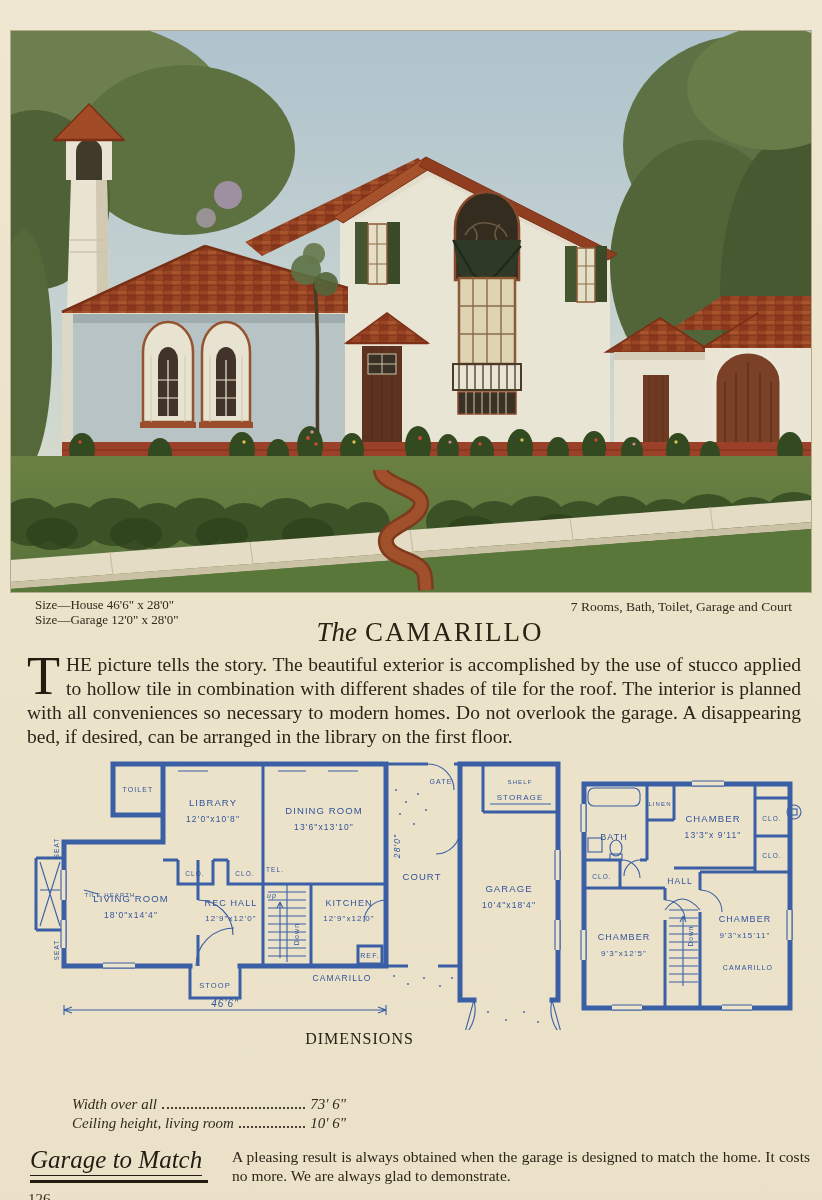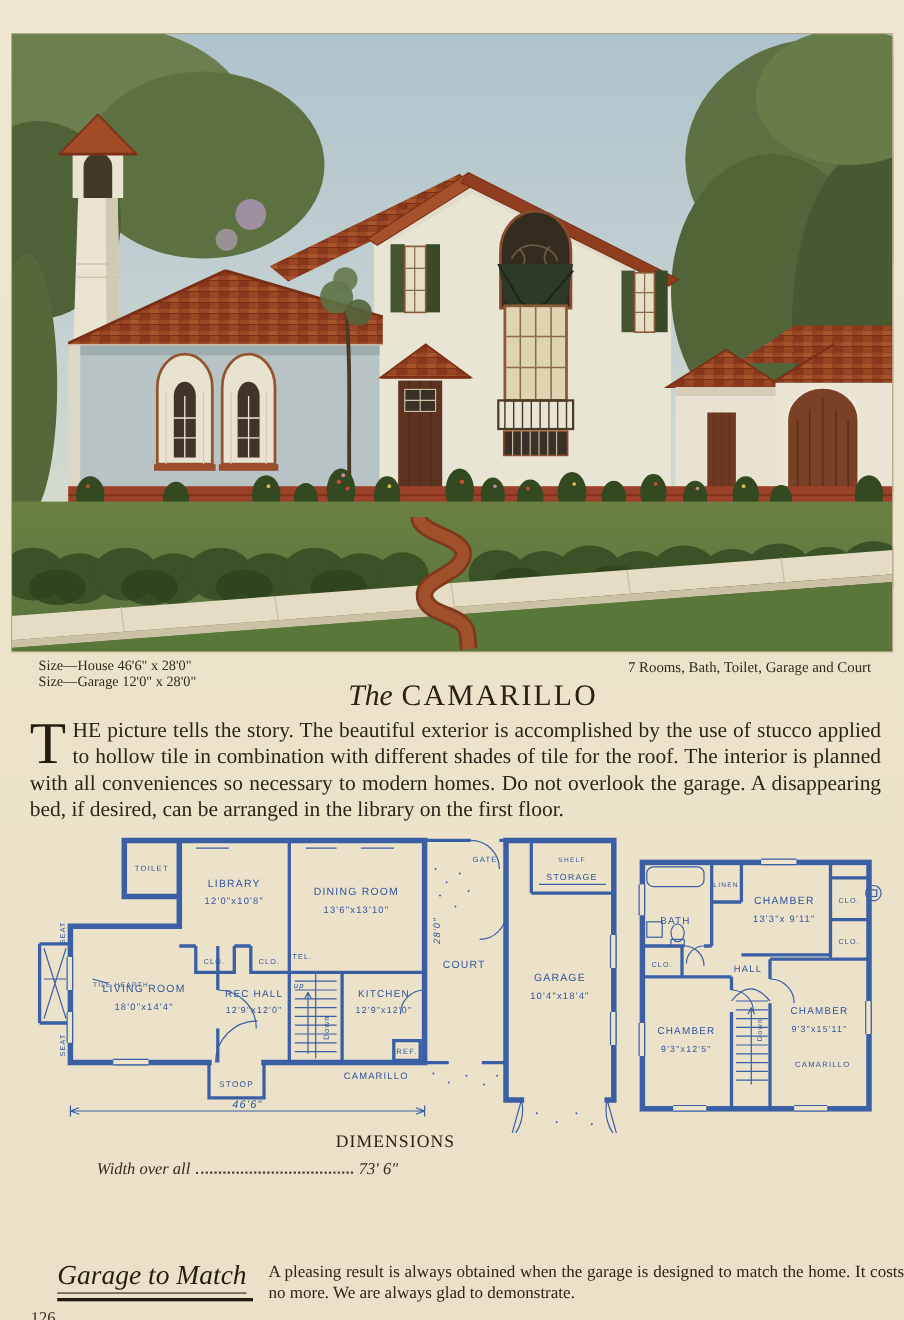--- a/index.html
+++ b/index.html
@@ -17,29 +17,29 @@
   .intro{position:absolute;left:27px;top:653px;width:774px;font-size:19.5px;line-height:24px;
          text-align:justify;color:#2b2418;}
   .dropcap{float:left;font-size:54px;line-height:42px;padding:2px 6px 0 0;color:#241c10;}
   .plan-area{position:absolute;left:0;top:748px;width:672px;height:285px;}
   .plan1{position:absolute;left:28px;top:2px;}
   .plan2{position:absolute;left:572px;top:12px;}
   svg text.pt{fill:#31549c;font-family:"Liberation Sans",sans-serif;letter-spacing:1.1px;text-anchor:middle;}
   .dims{position:absolute;left:0;top:1030px;width:719px;}
   .dims-head{text-align:center;font-size:16px;letter-spacing:1px;color:#2b2114;}
   .dim-col{position:absolute;top:24px;}
-  .dim-col.left{left:88px;width:274px;}
+  .dim-col.left{left:72px;width:274px;margin-top:41px;}
   .dim-col.right{left:425px;width:326px;}
   .dim-row{display:flex;align-items:baseline;font-style:italic;font-size:15px;line-height:18.5px;color:#33291c;}
   .dim-leader{flex:1;border-bottom:2px dotted #4a4031;margin:0 5px 3px 5px;min-width:14px;}
   .dim-value{white-space:nowrap;}
   .footer-head{position:absolute;left:30px;top:1146px;font-style:italic;font-size:25px;color:#241c10;
-               border-bottom:3px solid #241c10;padding:0 6px 6px 0;margin-left:22px;}
+               border-bottom:3px solid #241c10;padding:0 6px 6px 0;}
   .footer-head span{border-bottom:1.5px solid #241c10;padding-bottom:2px;}
-  .footer-text{position:absolute;left:244px;top:1147px;width:578px;font-size:15.5px;line-height:19px;
+  .footer-text{position:absolute;left:232px;top:1147px;width:578px;font-size:15.5px;line-height:19px;
                text-align:justify;color:#2e2518;}
   .pagenum{position:absolute;left:28px;top:1191px;font-size:15px;color:#3a3020;}
 </style>
 </head>
 <body>
 
 <div class="page">
 
   <div class="illustration">
   <svg width="802" height="563" viewBox="0 0 802 563">
@@ -434,20 +434,25 @@
   </div>
 
   <div class="dims">
     <div class="dims-head">DIMENSIONS</div>
     <div class="dim-col left">
       <div class="dim-row">
         <span>Width over all</span>
           <span class="dim-leader"></span>
           <span class="dim-value">73' 6"</span>
       </div>
+      <div class="dim-row">
+        <span>Ceiling height, living room</span>
+          <span class="dim-leader"></span>
+          <span class="dim-value">10' 6"</span>
+      </div>
     </div>
     <div class="dim-col right">
     </div>
   </div>
 
   <div class="footer-head">
     <span>Garage to Match</span>
   </div>
   <div class="footer-text">A pleasing result is always obtained when the garage is designed to match the home.  It costs no more.  We are always glad to demonstrate.</div>
 

